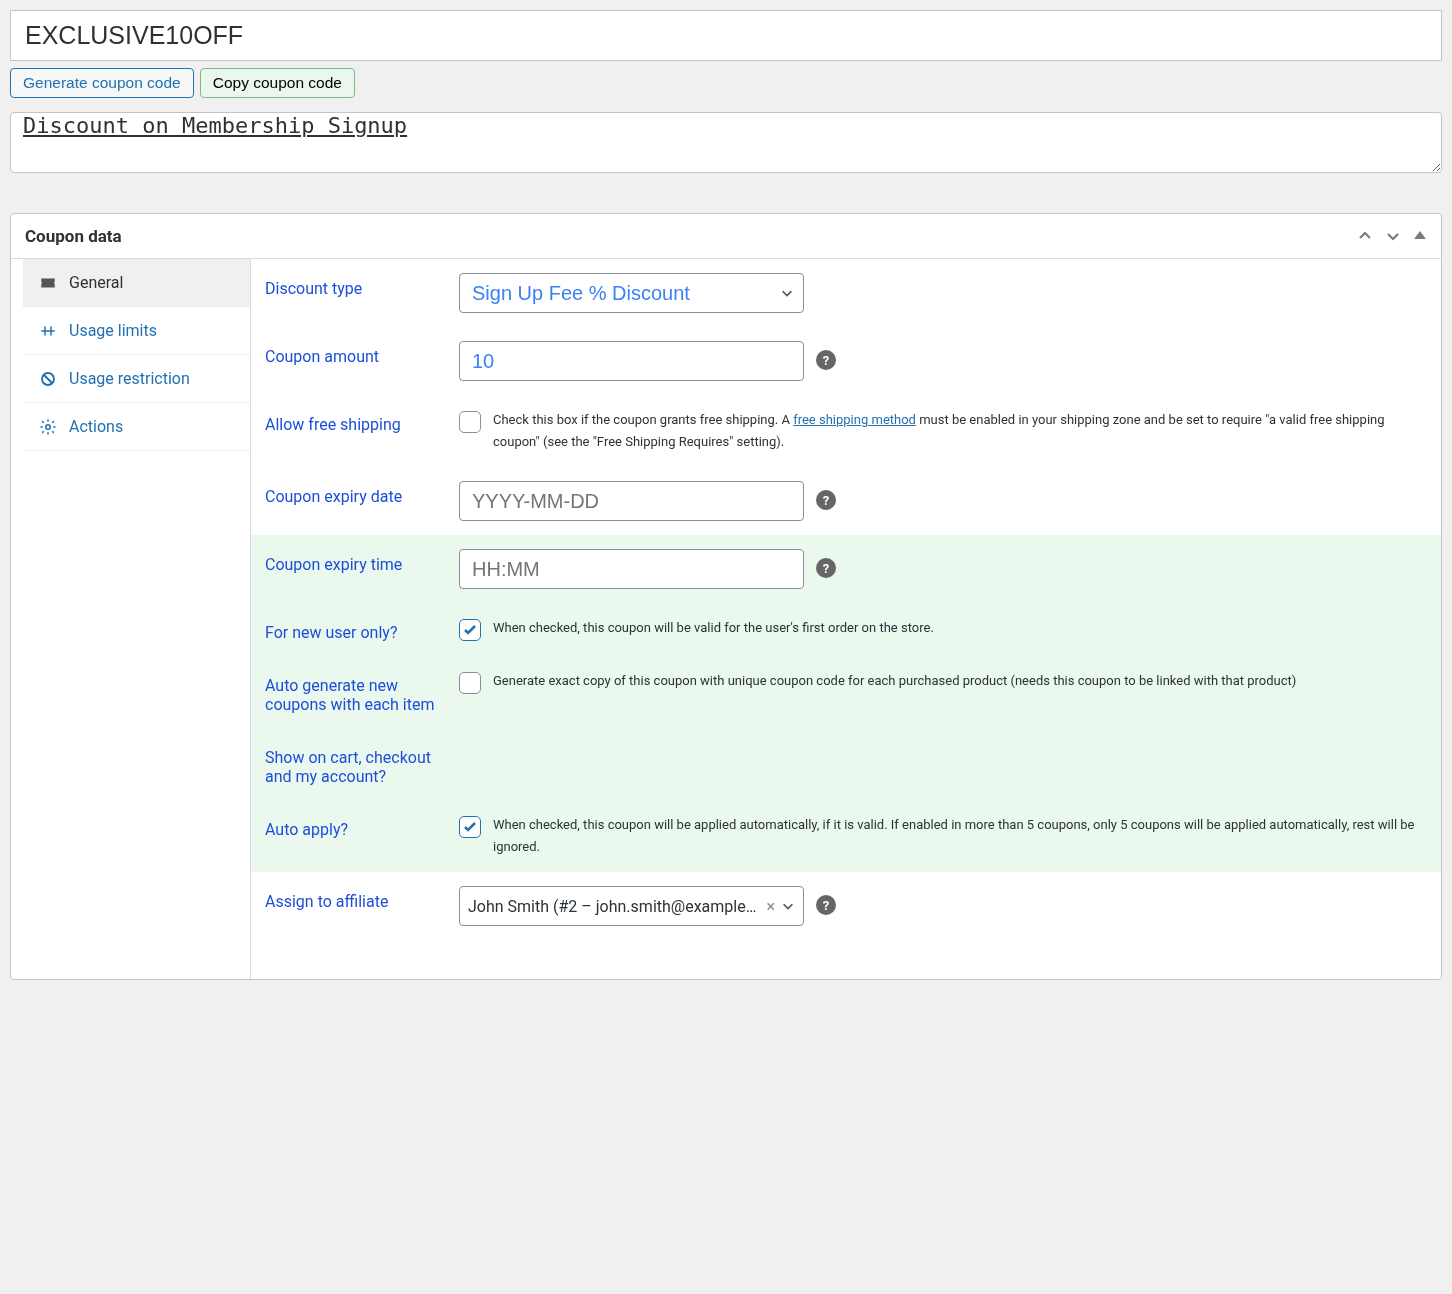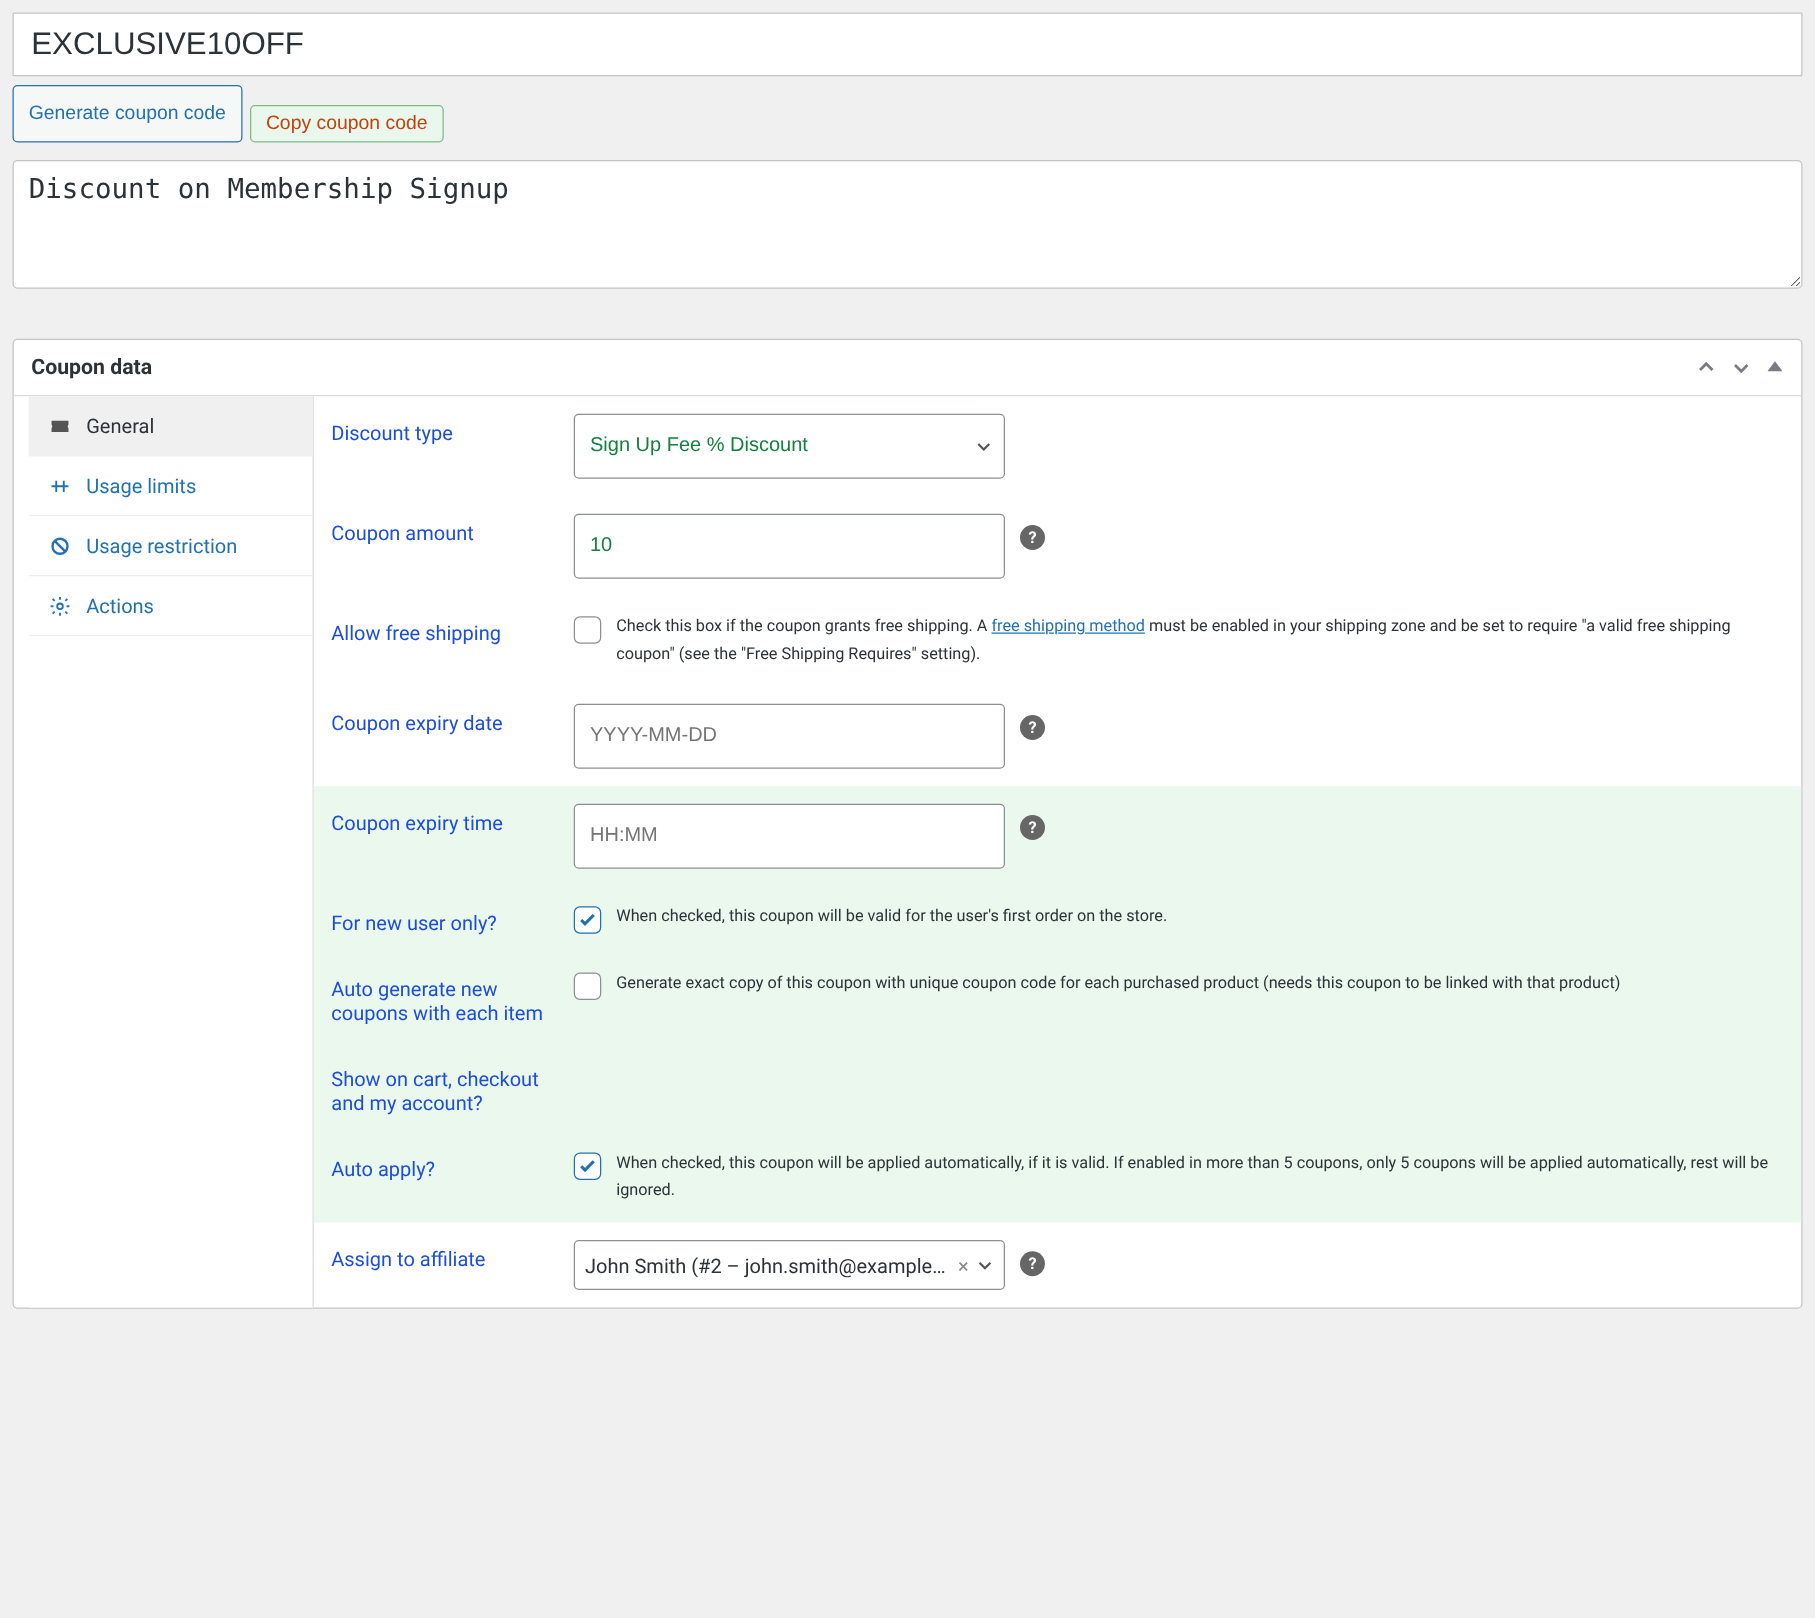--- a/index.html
+++ b/index.html
@@ -24,32 +24,33 @@
   .btn {
     font-size: 15.5px;
     padding: 5px 12px;
     border: 1px solid #2271b1;
     border-radius: 4px;
     background: #f6f7f7;
     color: #2271b1;
     cursor: pointer;
     text-align: right;
   }
-  .btn.copy { background: #e9f7ec; border-color: #7db98a; color: #c2410c; margin-top: 16px; }
+  .btn.copy { background: #e9f7ec; border-color: #7db98a; color: #000000; }
   .desc {
     margin-top: 14px;
     width: 100%;
-    height: 103px;
+    height: 61px;
     font-size: 22px;
-    padding: 10px 12px;
+    padding: 0 12px;
     border: 1px solid #c3c4c7;
     border-radius: 4px;
     background: #fff;
     color: #2c3338;
     resize: both;
+    text-decoration: underline;
   }
   .panel {
     margin-top: 36px;
     background: #fff;
     border: 1px solid #c3c4c7;
     border-radius: 4px;
   }
   .panel-header {
     display: flex; align-items: center; justify-content: space-between;
     padding: 12px 14px;
@@ -87,27 +88,27 @@
   .label {
     width: 174px;
     min-width: 174px;
     font-size: 16px;
     color: #1d4ed8;
     padding-top: 6px;
   }
   .control { flex: 1; display:flex; align-items:flex-start; gap:12px; flex-wrap:wrap; }
   .select, .text-input {
     width: 345px;
-    height: 52px;
+    height: 40px;
     padding: 6px 12px;
-    font-size: 16px;
+    font-size: 20px;
     border: 1px solid #8c8f94;
     border-radius: 4px;
     background: #fff;
-    color: #15803d;
+    color: #3b82f6;
   }
   .select-wrap { position: relative; width: 345px; }
   .select-wrap .caret {
     position: absolute; right: 10px; top: 50%; transform: translateY(-50%);
     pointer-events: none; color: #555;
   }
   .help-icon {
     width: 20px; height: 20px; border-radius: 50%;
     background: #666; color: #fff; font-size: 13px; font-weight: 700;
     display: inline-flex; align-items:center; justify-content:center;

